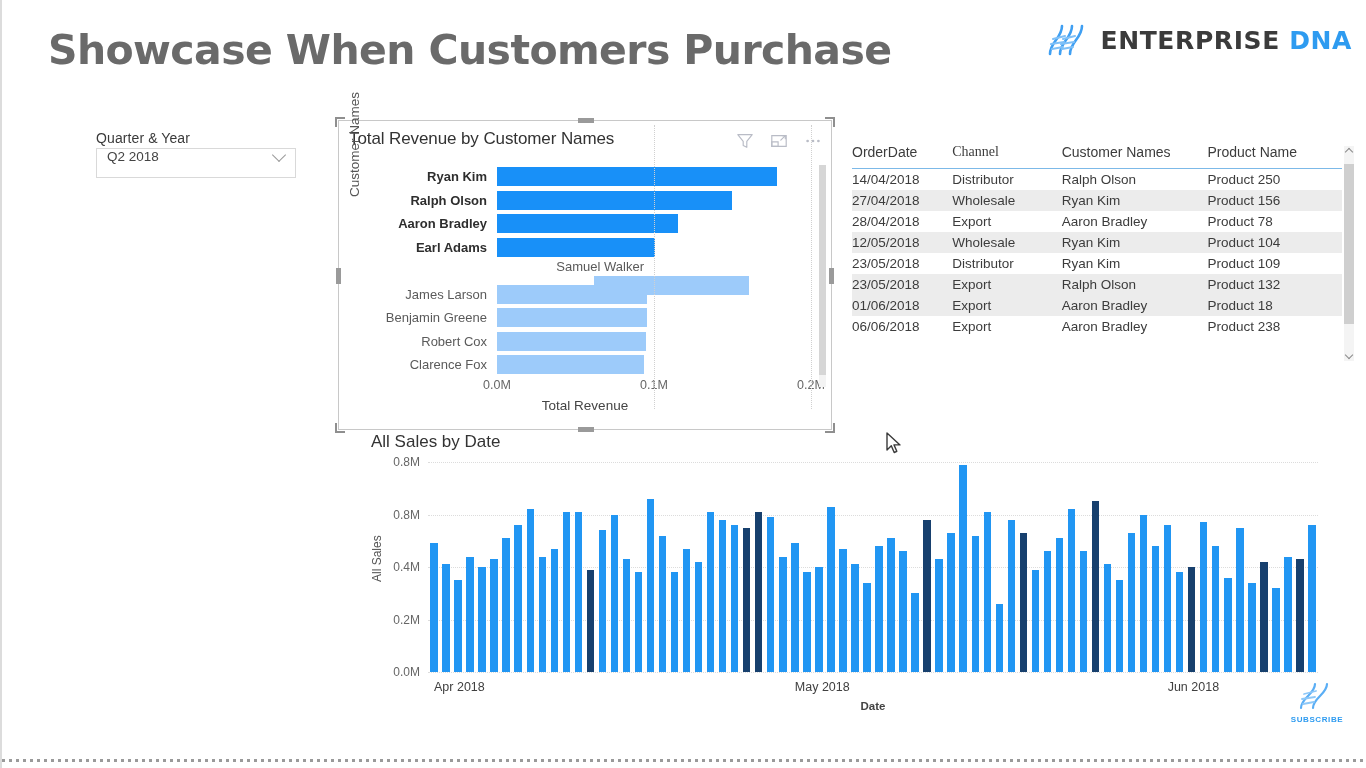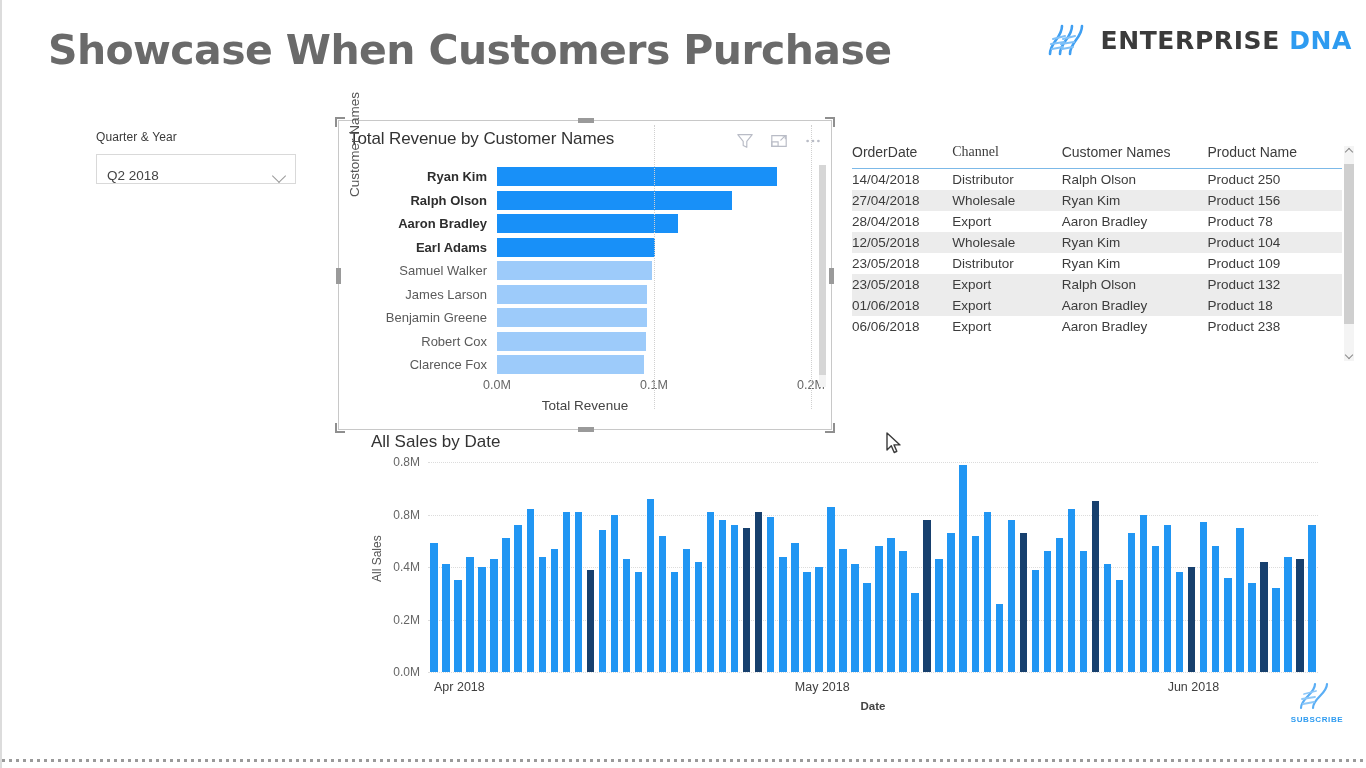--- a/index.html
+++ b/index.html
@@ -31,26 +31,26 @@
   .brand-text {
     font-family: "DejaVu Sans", sans-serif;
     font-size: 25px; font-weight: bold; letter-spacing: 0.6px;
   }
   .brand-ent { color: #3b3b3b; }
   .brand-dna { color: #2e9bf0; }
 
   
   #slicer { position: absolute; left: 94px; top: 130px; width: 200px; }
   #slicer-label {
-    font-size: 12px; color: #3a3a3a; margin-bottom: 10px;
+    font-size: 14px; color: #3a3a3a; margin-bottom: 2px;
     letter-spacing: .1px;
   }
   #slicer-box {
     height: 30px; border: 1px solid #d9d9d9; background: #fff;
-    display: flex; align-items: flex-end; justify-content: space-between;
+    display: flex; align-items: flex-start; justify-content: space-between;
     padding: 0 9px 0 10px;
     font-size: 13.5px; color: #444;
   }
   .chev { width: 13px; height: 13px; position: relative; }
   .chev::after {
     content: ""; position: absolute; left: 1px; top: 1px;
     width: 9px; height: 9px;
     border-right: 1.4px solid #9a9a9a; border-bottom: 1.4px solid #9a9a9a;
     transform: rotate(45deg);
   }
@@ -271,21 +271,21 @@
           <div class="bar-track">
             <div class="bar-fill" style="width: 181.335px; background: rgb(24, 144, 248);"></div>
           </div>
         </div>
         <div class="bar-row" style="top: 76.5px;">
           <div class="bar-label hl">Earl Adams</div>
           <div class="bar-track">
             <div class="bar-fill" style="width: 157.785px; background: rgb(24, 144, 248);"></div>
           </div>
         </div>
-        <div class="bar-row" style="top: 100px;">
+        <div class="bar-row" style="top: 100px; flex-direction: column;">
           <div class="bar-label">Samuel Walker</div>
           <div class="bar-track">
             <div class="bar-fill" style="width: 154.645px; background: rgb(157, 203, 250);"></div>
           </div>
         </div>
         <div class="bar-row" style="top: 123.5px;">
           <div class="bar-label">James Larson</div>
           <div class="bar-track">
             <div class="bar-fill" style="width: 149.935px; background: rgb(157, 203, 250);"></div>
           </div>

